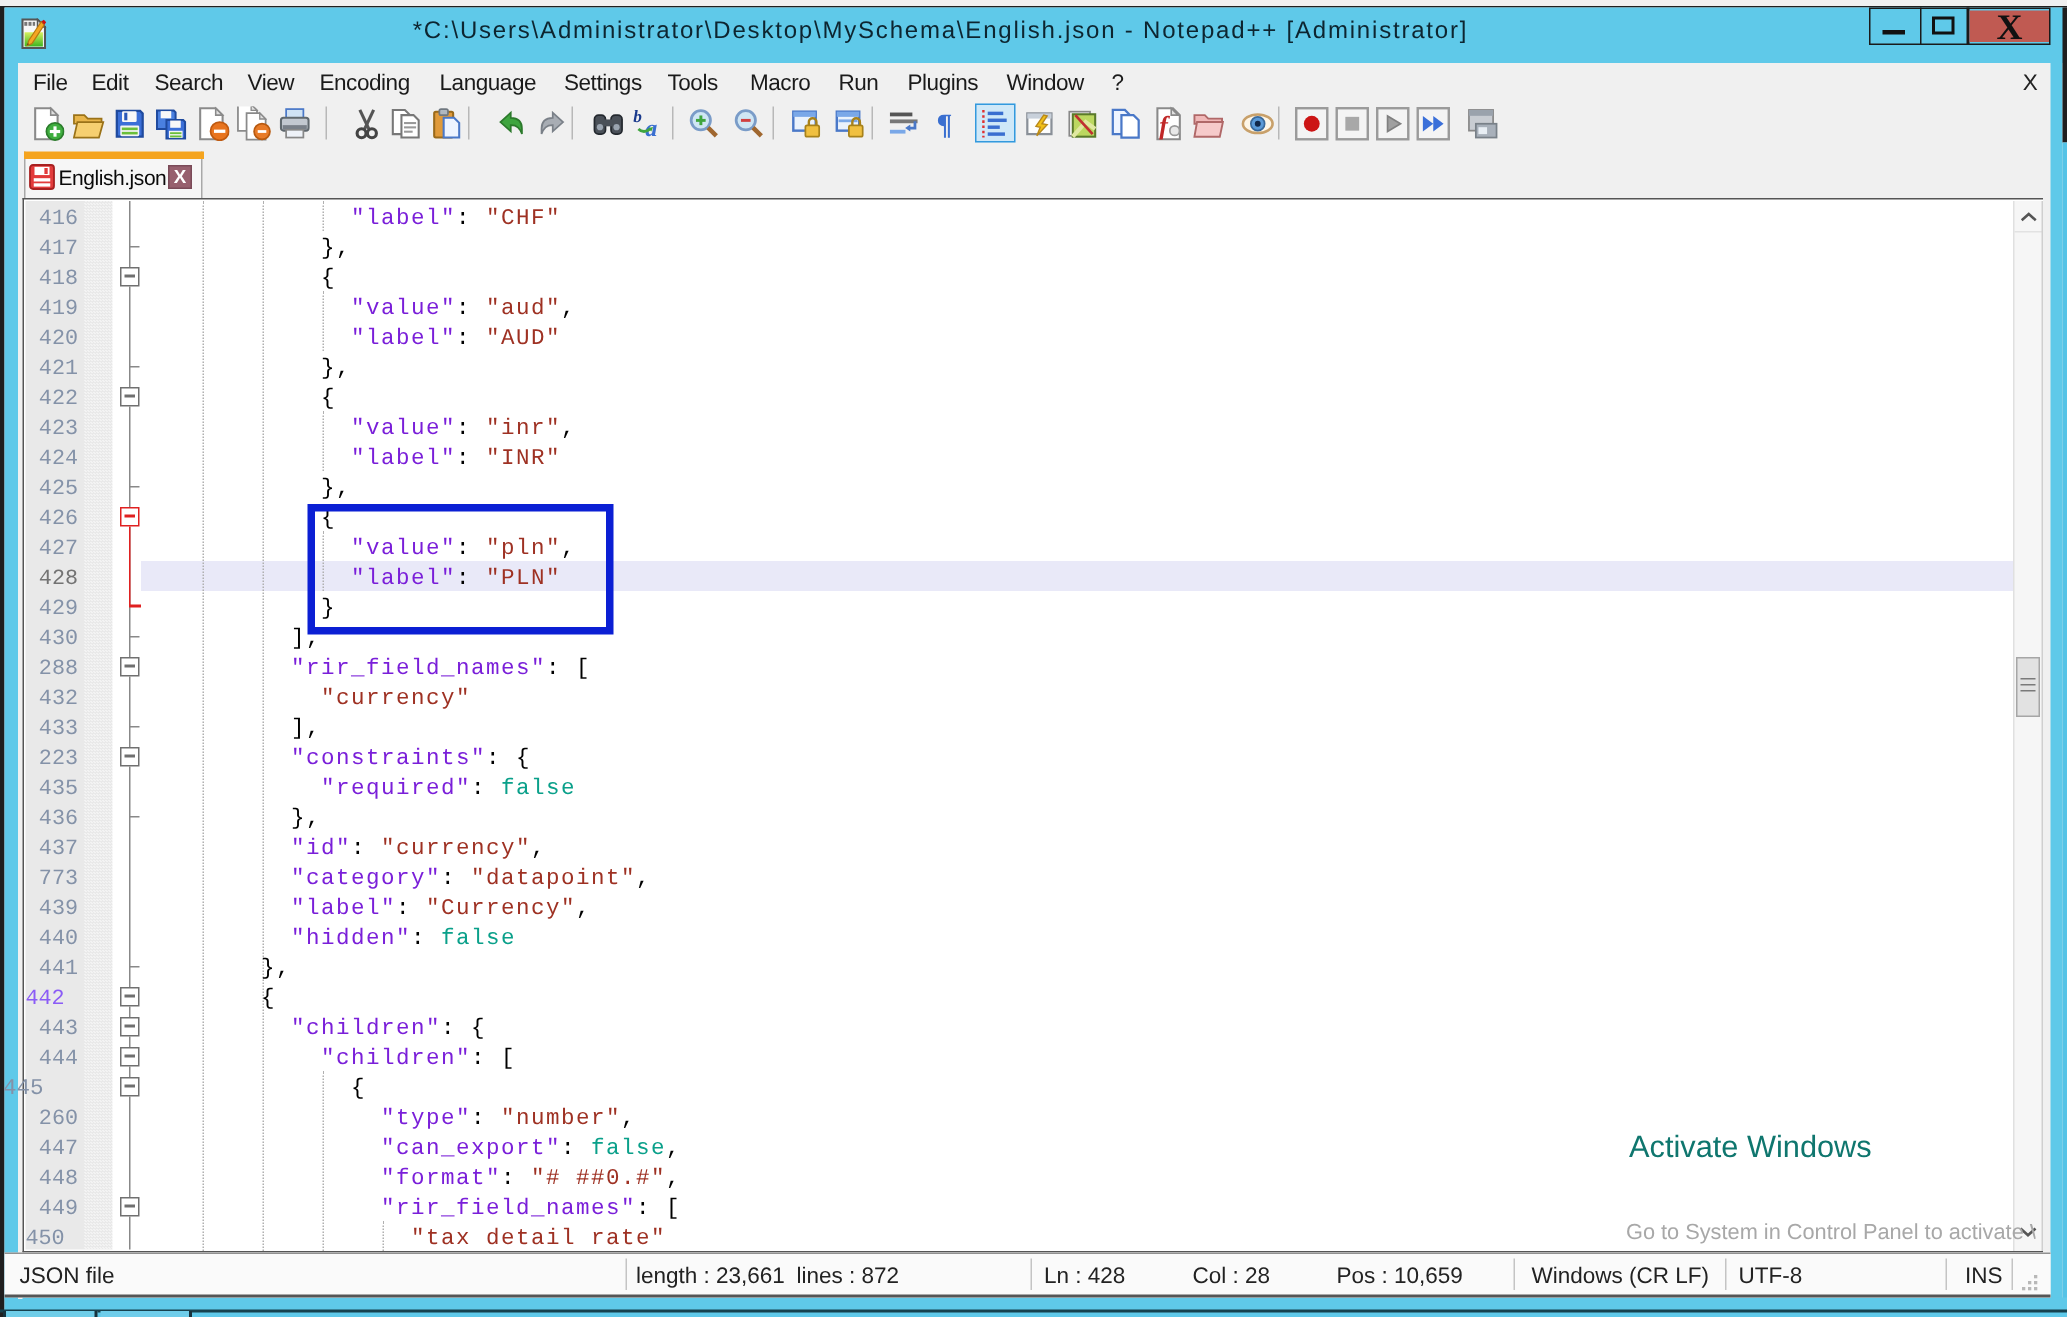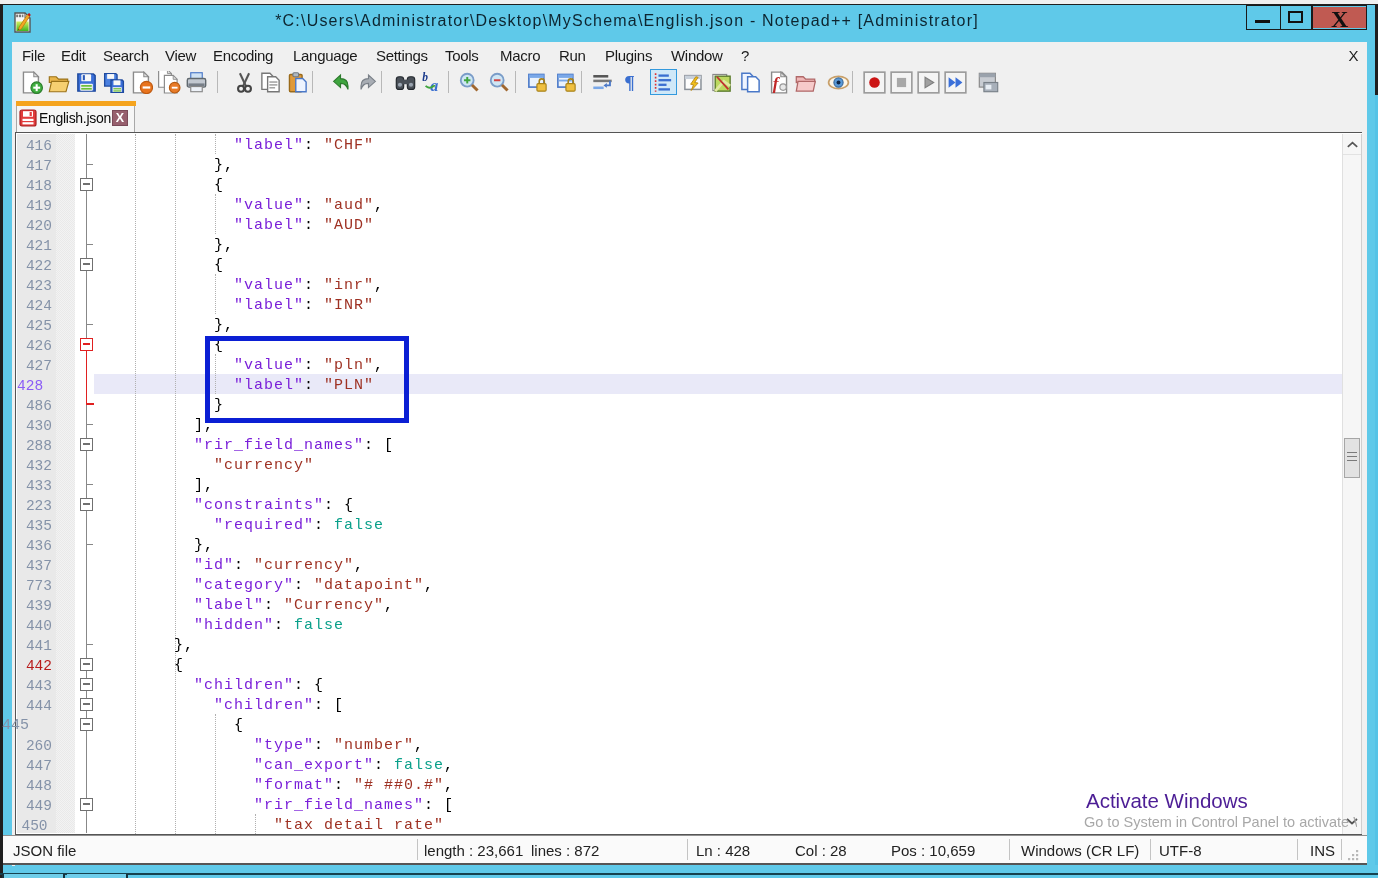--- a/index.html
+++ b/index.html
@@ -276,43 +276,43 @@
 <div class="a mono" style="left:17px;top:176px;width:35px;text-align:right;letter-spacing:0;font-size:14.5px;color:#8492a8">418</div>
 <div class="a mono" style="left:17px;top:196px;width:35px;text-align:right;letter-spacing:0;font-size:14.5px;color:#8492a8">419</div>
 <div class="a mono" style="left:17px;top:216px;width:35px;text-align:right;letter-spacing:0;font-size:14.5px;color:#8492a8">420</div>
 <div class="a mono" style="left:17px;top:236px;width:35px;text-align:right;letter-spacing:0;font-size:14.5px;color:#8492a8">421</div>
 <div class="a mono" style="left:17px;top:256px;width:35px;text-align:right;letter-spacing:0;font-size:14.5px;color:#8492a8">422</div>
 <div class="a mono" style="left:17px;top:276px;width:35px;text-align:right;letter-spacing:0;font-size:14.5px;color:#8492a8">423</div>
 <div class="a mono" style="left:17px;top:296px;width:35px;text-align:right;letter-spacing:0;font-size:14.5px;color:#8492a8">424</div>
 <div class="a mono" style="left:17px;top:316px;width:35px;text-align:right;letter-spacing:0;font-size:14.5px;color:#8492a8">425</div>
 <div class="a mono" style="left:17px;top:336px;width:35px;text-align:right;letter-spacing:0;font-size:14.5px;color:#8492a8">426</div>
 <div class="a mono" style="left:17px;top:356px;width:35px;text-align:right;letter-spacing:0;font-size:14.5px;color:#8492a8">427</div>
-<div class="a mono" style="left:17px;top:376px;width:35px;text-align:left;letter-spacing:0;font-size:14.5px;color:#8b5cf6">428</div>
-<div class="a mono" style="left:17px;top:396px;width:35px;text-align:right;letter-spacing:0;font-size:14.5px;color:#8492a8">486</div>
+<div class="a mono" style="left:17px;top:376px;width:35px;text-align:right;letter-spacing:0;font-size:14.5px;color:#737373">428</div>
+<div class="a mono" style="left:17px;top:396px;width:35px;text-align:right;letter-spacing:0;font-size:14.5px;color:#8492a8">429</div>
 <div class="a mono" style="left:17px;top:416px;width:35px;text-align:right;letter-spacing:0;font-size:14.5px;color:#8492a8">430</div>
 <div class="a mono" style="left:17px;top:436px;width:35px;text-align:right;letter-spacing:0;font-size:14.5px;color:#8492a8">288</div>
 <div class="a mono" style="left:17px;top:456px;width:35px;text-align:right;letter-spacing:0;font-size:14.5px;color:#8492a8">432</div>
 <div class="a mono" style="left:17px;top:476px;width:35px;text-align:right;letter-spacing:0;font-size:14.5px;color:#8492a8">433</div>
 <div class="a mono" style="left:17px;top:496px;width:35px;text-align:right;letter-spacing:0;font-size:14.5px;color:#8492a8">223</div>
 <div class="a mono" style="left:17px;top:516px;width:35px;text-align:right;letter-spacing:0;font-size:14.5px;color:#8492a8">435</div>
 <div class="a mono" style="left:17px;top:536px;width:35px;text-align:right;letter-spacing:0;font-size:14.5px;color:#8492a8">436</div>
 <div class="a mono" style="left:17px;top:556px;width:35px;text-align:right;letter-spacing:0;font-size:14.5px;color:#8492a8">437</div>
 <div class="a mono" style="left:17px;top:576px;width:35px;text-align:right;letter-spacing:0;font-size:14.5px;color:#8492a8">773</div>
 <div class="a mono" style="left:17px;top:596px;width:35px;text-align:right;letter-spacing:0;font-size:14.5px;color:#8492a8">439</div>
 <div class="a mono" style="left:17px;top:616px;width:35px;text-align:right;letter-spacing:0;font-size:14.5px;color:#8492a8">440</div>
 <div class="a mono" style="left:17px;top:636px;width:35px;text-align:right;letter-spacing:0;font-size:14.5px;color:#8492a8">441</div>
-<div class="a mono" style="left:17px;top:656px;width:35px;text-align:right;letter-spacing:0;font-size:14.5px;color:#b91c1c">442</div>
+<div class="a mono" style="left:17px;top:656px;width:35px;text-align:left;letter-spacing:0;font-size:14.5px;color:#8b5cf6">442</div>
 <div class="a mono" style="left:17px;top:676px;width:35px;text-align:right;letter-spacing:0;font-size:14.5px;color:#8492a8">443</div>
 <div class="a mono" style="left:17px;top:696px;width:35px;text-align:right;letter-spacing:0;font-size:14.5px;color:#8492a8">444</div>
 <div class="a mono" style="left:2px;top:716px;width:35px;letter-spacing:0;font-size:15px;color:#8492a8">445</div>
 <div class="a mono" style="left:17px;top:736px;width:35px;text-align:right;letter-spacing:0;font-size:14.5px;color:#8492a8">260</div>
 <div class="a mono" style="left:17px;top:756px;width:35px;text-align:right;letter-spacing:0;font-size:14.5px;color:#8492a8">447</div>
 <div class="a mono" style="left:17px;top:776px;width:35px;text-align:right;letter-spacing:0;font-size:14.5px;color:#8492a8">448</div>
 <div class="a mono" style="left:17px;top:796px;width:35px;text-align:right;letter-spacing:0;font-size:14.5px;color:#8492a8">449</div>
-<div class="a mono" style="left:17px;top:816px;width:35px;text-align:center;letter-spacing:0;font-size:14.5px;color:#8492a8">450</div>
+<div class="a mono" style="left:17px;top:816px;width:35px;text-align:left;letter-spacing:0;font-size:14.5px;color:#8492a8">450</div>
 <div class="a" style="left:86px;top:134px;width:1px;height:699px;background:#888"></div>
 <div class="a" style="left:86px;top:164px;width:7px;height:1.4px;background:#888"></div>
 <div class="a" style="left:86px;top:244px;width:7px;height:1.4px;background:#888"></div>
 <div class="a" style="left:86px;top:324px;width:7px;height:1.4px;background:#888"></div>
 <div class="a" style="left:86px;top:424px;width:7px;height:1.4px;background:#888"></div>
 <div class="a" style="left:86px;top:484px;width:7px;height:1.4px;background:#888"></div>
 <div class="a" style="left:86px;top:544px;width:7px;height:1.4px;background:#888"></div>
 <div class="a" style="left:86px;top:644px;width:7px;height:1.4px;background:#888"></div>
 <div class="a" style="left:85.5px;top:350px;width:1.8px;height:54px;background:#e02020"></div>
 <div class="a" style="left:85.5px;top:403.3px;width:8px;height:1.8px;background:#e02020"></div>
@@ -386,21 +386,21 @@
   </svg>
 <div class="a" style="left:1342.5px;top:153.5px;width:19px;height:1px;background:#e2e2e2"></div>
 <div class="a" style="left:1361.3px;top:133.6px;width:1px;height:700px;background:#cfcfcf"></div>
 <div class="a" style="left:1343.5px;top:438px;width:16.5px;height:40px;background:#e2e2e2;border:1px solid #a6a6a6"></div>
 <div class="a" style="left:1347px;top:452px;width:10px;height:1.4px;background:#7a7a7a"></div>
 <div class="a" style="left:1347px;top:456px;width:10px;height:1.4px;background:#7a7a7a"></div>
 <div class="a" style="left:1347px;top:460px;width:10px;height:1.4px;background:#7a7a7a"></div>
 <svg class="a" style="left:1344px;top:816px" width="16" height="10" viewBox="0 0 16 10">
     <path d="M3 3 L8 7.5 L13 3" fill="none" stroke="#555" stroke-width="1.8"></path>
   </svg>
-<div class="a" style="left:1086px;top:789px;font-size:20.5px;color:#4c1d95;z-index:40">Activate Windows</div>
+<div class="a" style="left:1086px;top:753px;font-size:20.5px;color:#0f766e;z-index:40">Activate Windows</div>
 <div class="a" style="left:1084px;top:814px;width:273px;font-size:14.5px;color:#a8a8a8;z-index:40;white-space:nowrap;overflow:hidden">Go to System in Control Panel to activate Wi</div>
 <div class="a" style="left:2.5px;top:835px;width:1364.3px;height:29.5px;background:#fafafa;border-top:1.2px solid #909090"></div>
 <div class="a" style="left:2.5px;top:862.8px;width:1364.3px;height:1.8px;background:#555"></div>
 <div class="a" style="left:417px;top:839px;width:1px;height:21px;background:#c4c4c4"></div>
 <div class="a" style="left:687px;top:839px;width:1px;height:21px;background:#c4c4c4"></div>
 <div class="a" style="left:1009px;top:839px;width:1px;height:21px;background:#c4c4c4"></div>
 <div class="a" style="left:1150px;top:839px;width:1px;height:21px;background:#c4c4c4"></div>
 <div class="a" style="left:1297px;top:839px;width:1px;height:21px;background:#c4c4c4"></div>
 <div class="a" style="left:1341px;top:839px;width:1px;height:21px;background:#c4c4c4"></div>
 <div class="a" style="left:13px;top:841.5px;font-size:15px;color:#222">JSON file</div>

